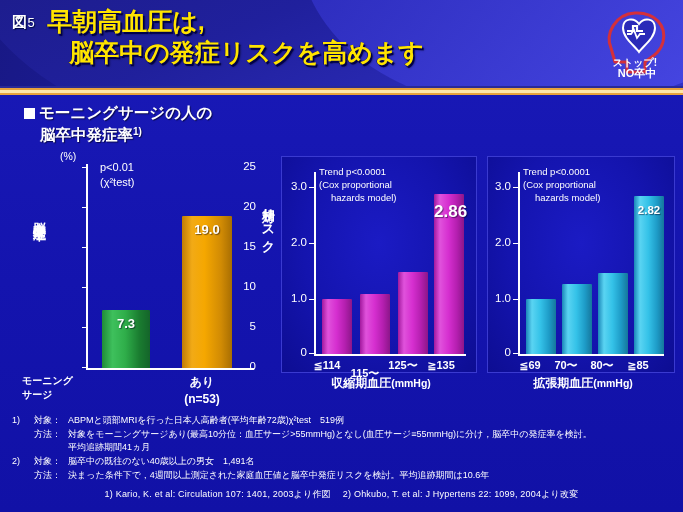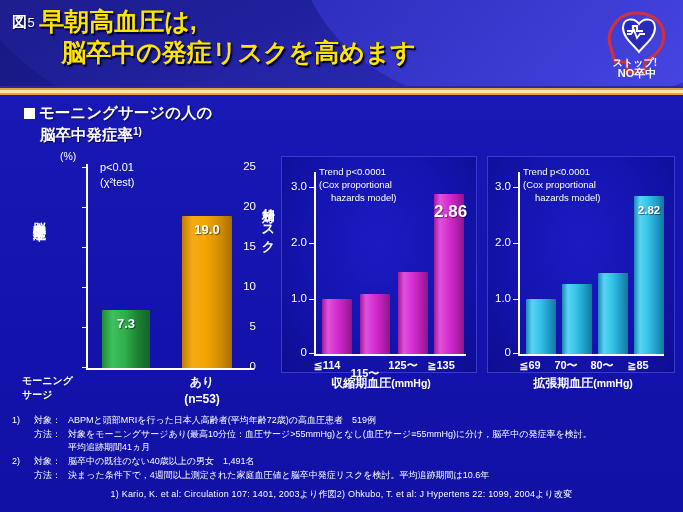--- a/index.html
+++ b/index.html
@@ -61,21 +61,21 @@
     font-size: 15px;
     color: #ffffff;
     font-weight: bold;
     white-space: nowrap;
     padding-top: 7px;
     letter-spacing: .5px;
     text-shadow: 1px 1px 1px #000a44;
   }
   .fig-no .num { font-size: 13px; font-weight: normal; }
   .title-lines {
-    margin-left: 4px;
+    margin-left: 12px;
   }
   .title-line {
     font-size: 25px;
     font-weight: bold;
     color: #ffe400;
     letter-spacing: 0px;
     line-height: 1.22;
     white-space: nowrap;
     text-shadow: 1.5px 1.5px 0 #00004a, -0.5px -0.5px 0 #00004a, 2px 2px 2px rgba(0,0,0,.55);
   }
@@ -252,21 +252,21 @@
 
   #citations {
     position: absolute;
     left: 0; top: 488px;
     width: 683px;
     text-align: center;
     font-size: 9px;
     color: #ffffff;
     letter-spacing: .2px;
   }
-  #citations span { margin: 0 0; }
+  #citations span { margin: 0 6px; }
 </style>
 </head>
 <body>
 
 <div id="slide">
 
   <div class="header">
     <div class="header-wave"></div>
     <div class="header-wave2"></div>
 
@@ -438,21 +438,21 @@
     <div class="axis-title" style="left:8px; top:219px; width:176px;">
       <span>拡張期血圧</span><span class="unit" style="font-size:10.5px;">(mmHg)</span>
     </div>
   </div>
 
   <div id="footnotes">
 
     <div class="fn-row">
       <span class="fn-marker">1)</span>
       <span class="fn-key">対象：</span>
-      <span class="fn-body">ABPMと頭部MRIを行った日本人高齢者(平均年齢72歳)の高血圧患者　519例</span>
+      <span class="fn-body">ABPMと頭部MRIを行った日本人高齢者(平均年齢72歳)χ²test　519例</span>
     </div>
     <div class="fn-row">
       <span class="fn-marker"></span>
       <span class="fn-key">方法：</span>
       <span class="fn-body">対象をモーニングサージあり(最高10分位：血圧サージ&gt;55mmHg)となし(血圧サージ≡55mmHg)に分け，脳卒中の発症率を検討。</span>
     </div>
     <div class="fn-indent">平均追跡期間41ヵ月</div>
 
     <div class="fn-row">
       <span class="fn-marker">2)</span>

